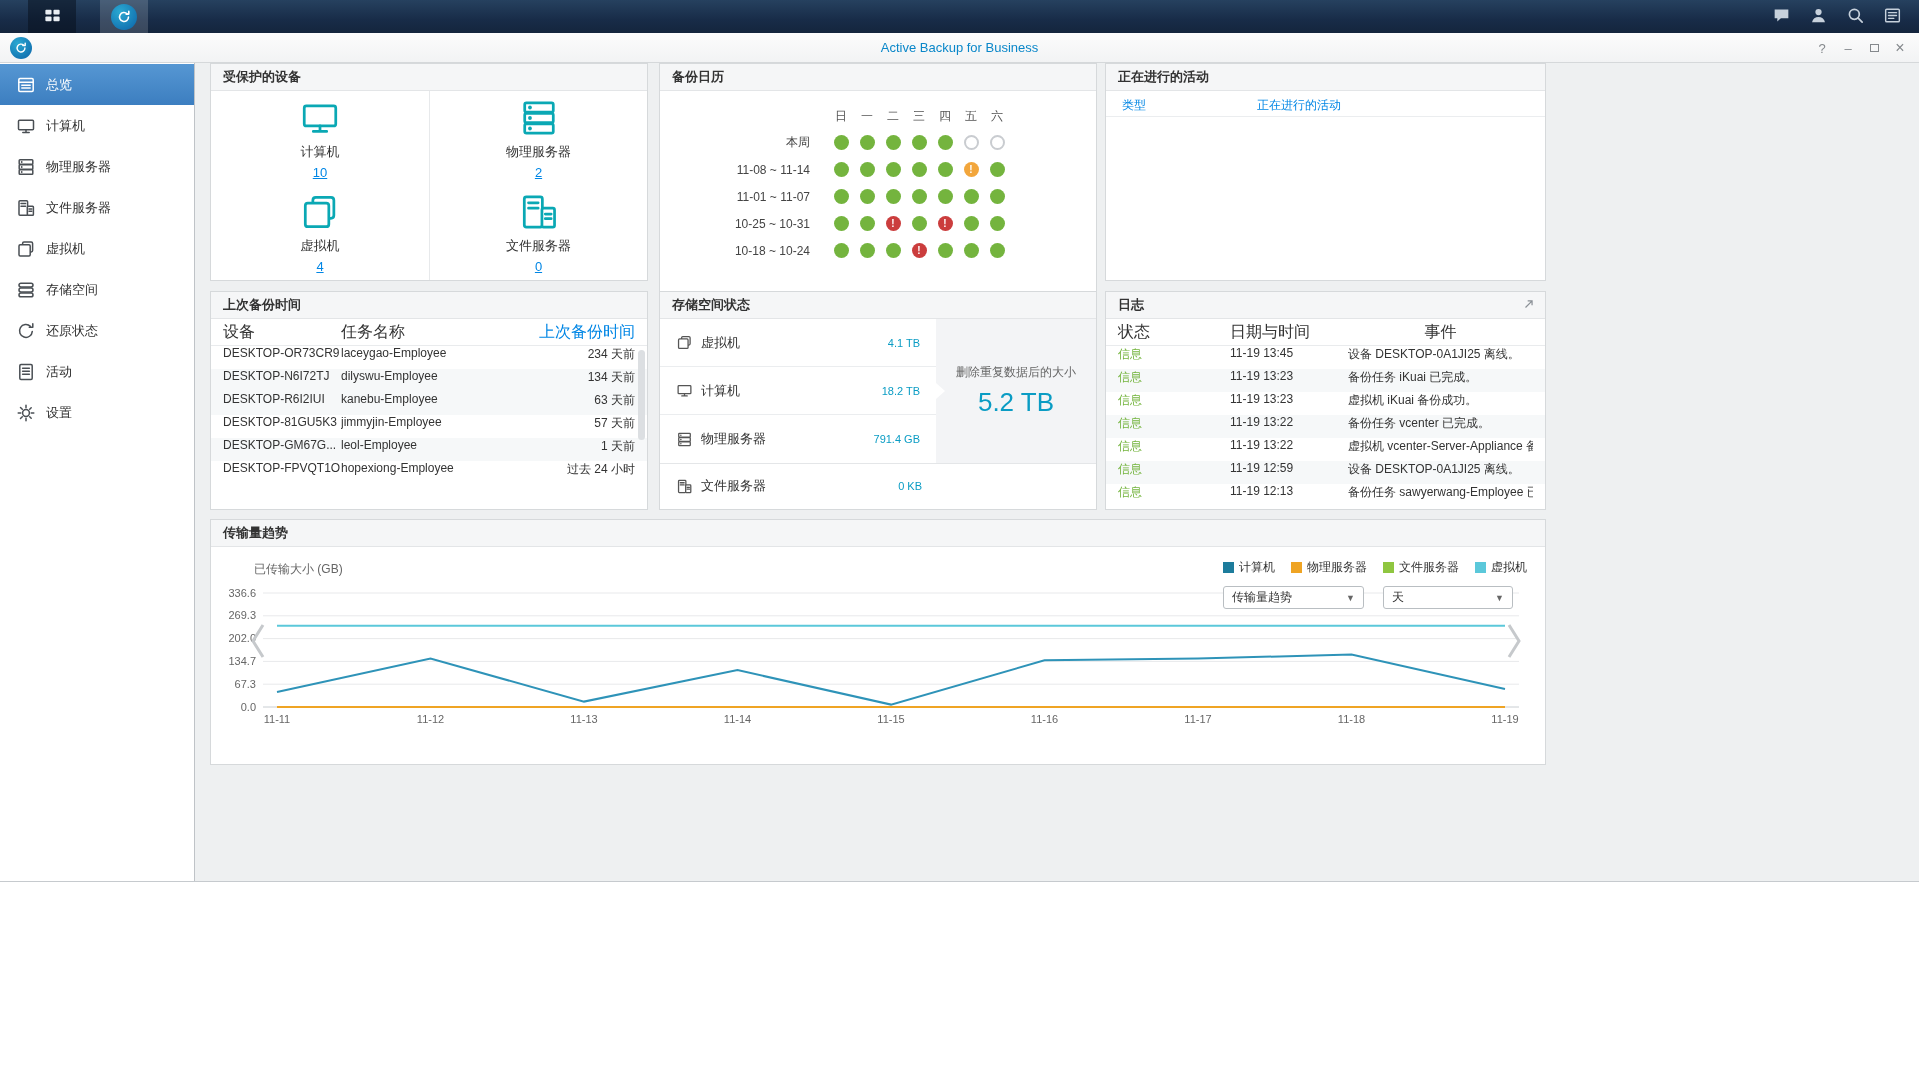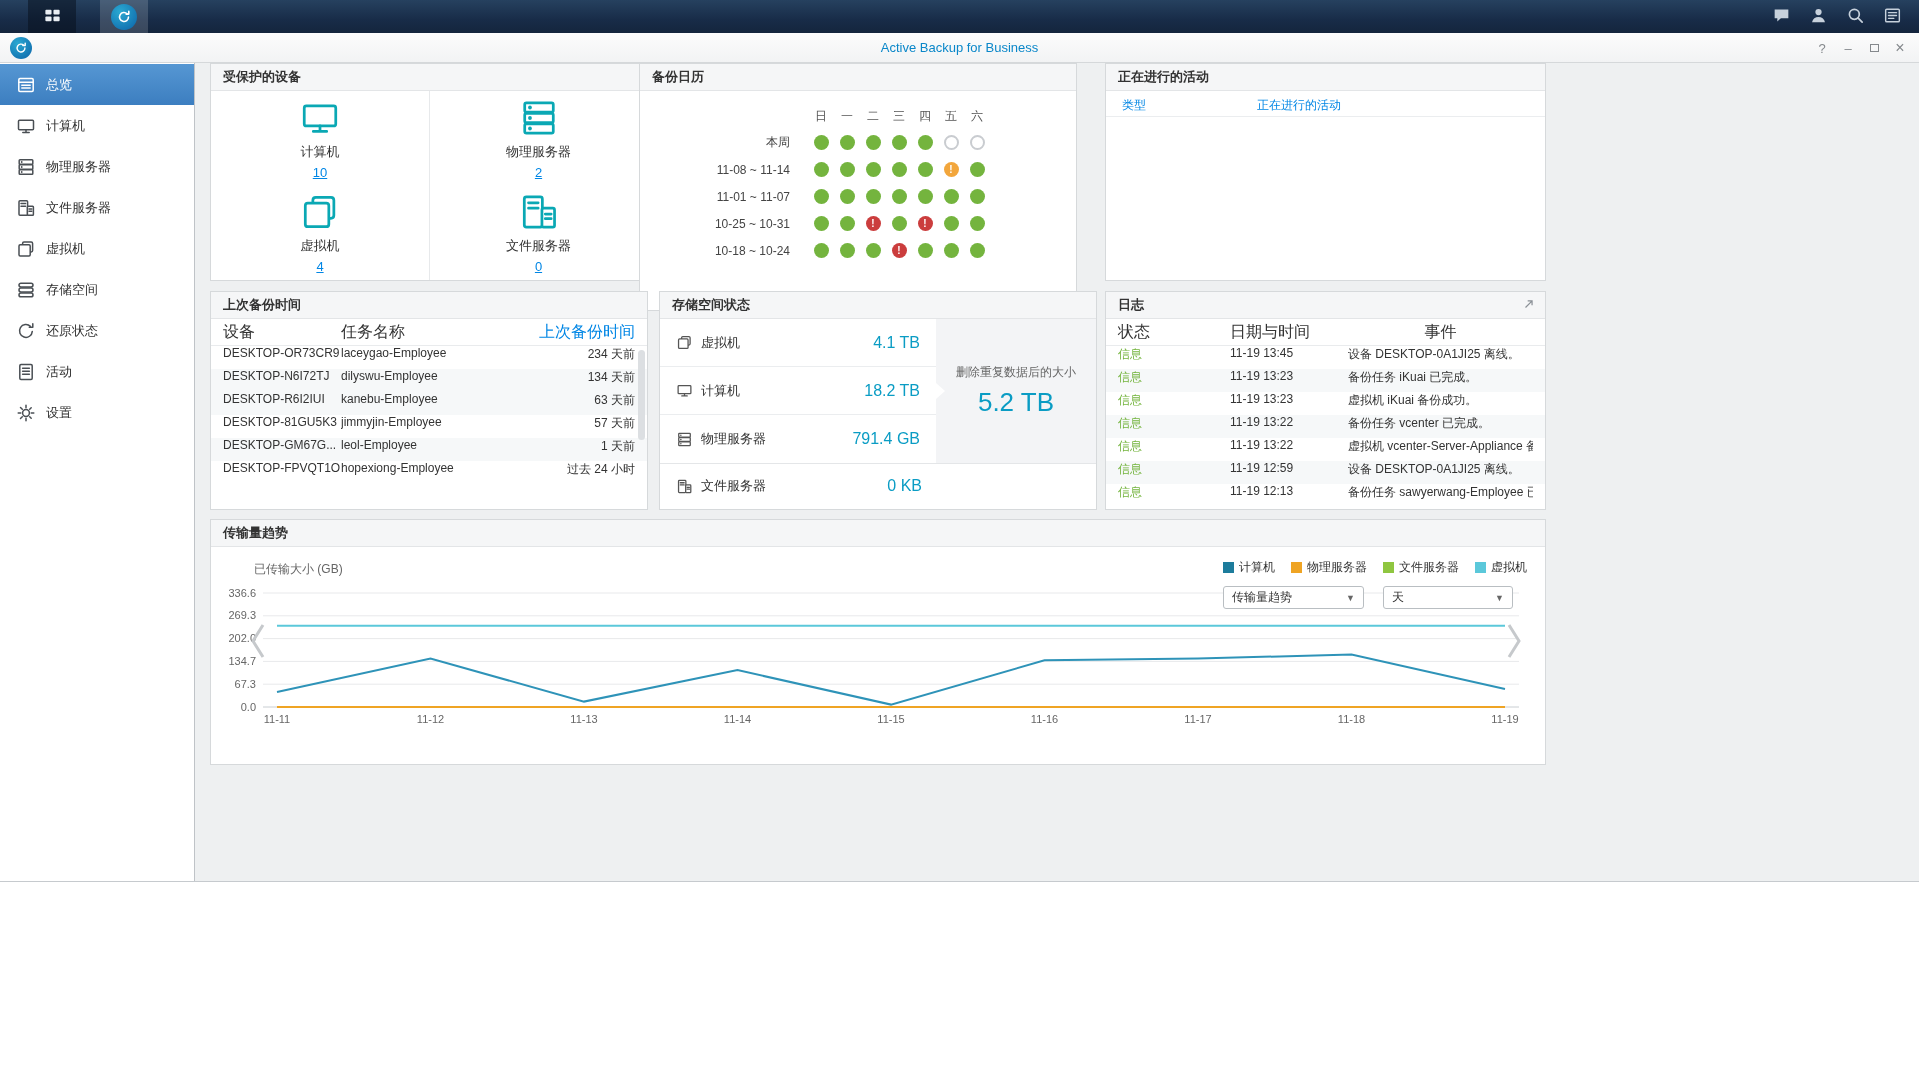--- a/index.html
+++ b/index.html
@@ -35,21 +35,21 @@
 .side-icon{width:20px;height:20px;color:#4a4f54;flex:none}
 .side-icon svg{width:20px;height:20px}
 .side-label{font-size:13px}
 .side-item.selected{background:linear-gradient(#5697d3,#3c7ec0);color:#fff}
 .side-item.selected .side-icon{color:#fff}
 
 .content{position:relative;flex:1;background:#eef0f1}
 .card{position:absolute;background:#fff;border:1px solid #d6d9db}
 .card-header{position:relative;height:27px;line-height:26px;padding:0 12px;background:#f5f6f7;border-bottom:1px solid #e3e5e7;font-size:13px;font-weight:bold;color:#333}
 #card-protected{left:15px;top:0;width:438px;height:218px}
-#card-calendar{left:444px;top:0;width:438px;height:248px}
+#card-calendar{left:464px;top:0;width:438px;height:248px}
 #card-ongoing{left:910px;top:0;width:441px;height:218px}
 #card-lastbackup{left:15px;top:228px;width:438px;height:219px}
 #card-storage{left:464px;top:228px;width:438px;height:219px}
 #card-logs{left:910px;top:228px;width:441px;height:219px}
 #card-transfer{left:15px;top:456px;width:1336px;height:246px}
 
 .pd-grid{display:grid;grid-template-columns:1fr 1fr;height:189px}
 .pd-cell{display:flex;flex-direction:column;align-items:center;justify-content:center;gap:4px}
 .pd-cell.pd-right{border-left:1px solid #e7e9eb}
 .pd-icon{width:42px;height:42px;color:var(--teal,#0aa8b4)}
@@ -93,21 +93,21 @@
 .pin-btn{position:absolute;right:8px;top:5px;width:16px;height:16px;color:#8a9096;background:none;border:none;cursor:pointer;padding:0}
 .pin-btn svg{width:14px;height:14px}
 
 .st-top{display:flex;height:144px}
 .st-list{flex:1;display:flex;flex-direction:column}
 .st-row{display:flex;align-items:center;height:48px;padding:0 16px;gap:8px;border-bottom:1px solid #ebedef}
 .st-list .st-row:last-child{border-bottom:none}
 .st-icon{width:17px;height:17px;color:#555;flex:none}
 .st-icon svg{width:17px;height:17px}
 .st-label{font-size:13px;color:#333}
-.st-value{margin-left:auto;font-size:16px;color:var(--value-teal,#0a9cc4)}
+.st-value{margin-left:auto;font-size:11px;color:var(--value-teal,#0a9cc4)}
 .st-dedup{width:160px;background:#f3f4f6;position:relative;display:flex;flex-direction:column;align-items:center;justify-content:center;gap:6px;text-align:center;flex:none}
 .st-dedup::before{content:"";position:absolute;left:0;top:50%;margin-top:-8px;border-left:9px solid #fff;border-top:8px solid transparent;border-bottom:8px solid transparent}
 .st-dedup-label{font-size:12px;color:#666;padding:0 14px}
 .st-dedup-value{font-size:26px;color:var(--value-teal,#0a9cc4)}
 .st-bottom{border-top:1px solid #e4e6e8}
 .st-bottom .st-row{border-bottom:none;width:278px;height:44px}
 
 .tt-body{position:relative;height:216px}
 .tt-ylabel{position:absolute;left:43px;top:14px;font-size:12px;color:#666}
 .legend{position:absolute;right:18px;top:12px;display:flex;gap:16px;font-size:12px;color:#333;align-items:center}

